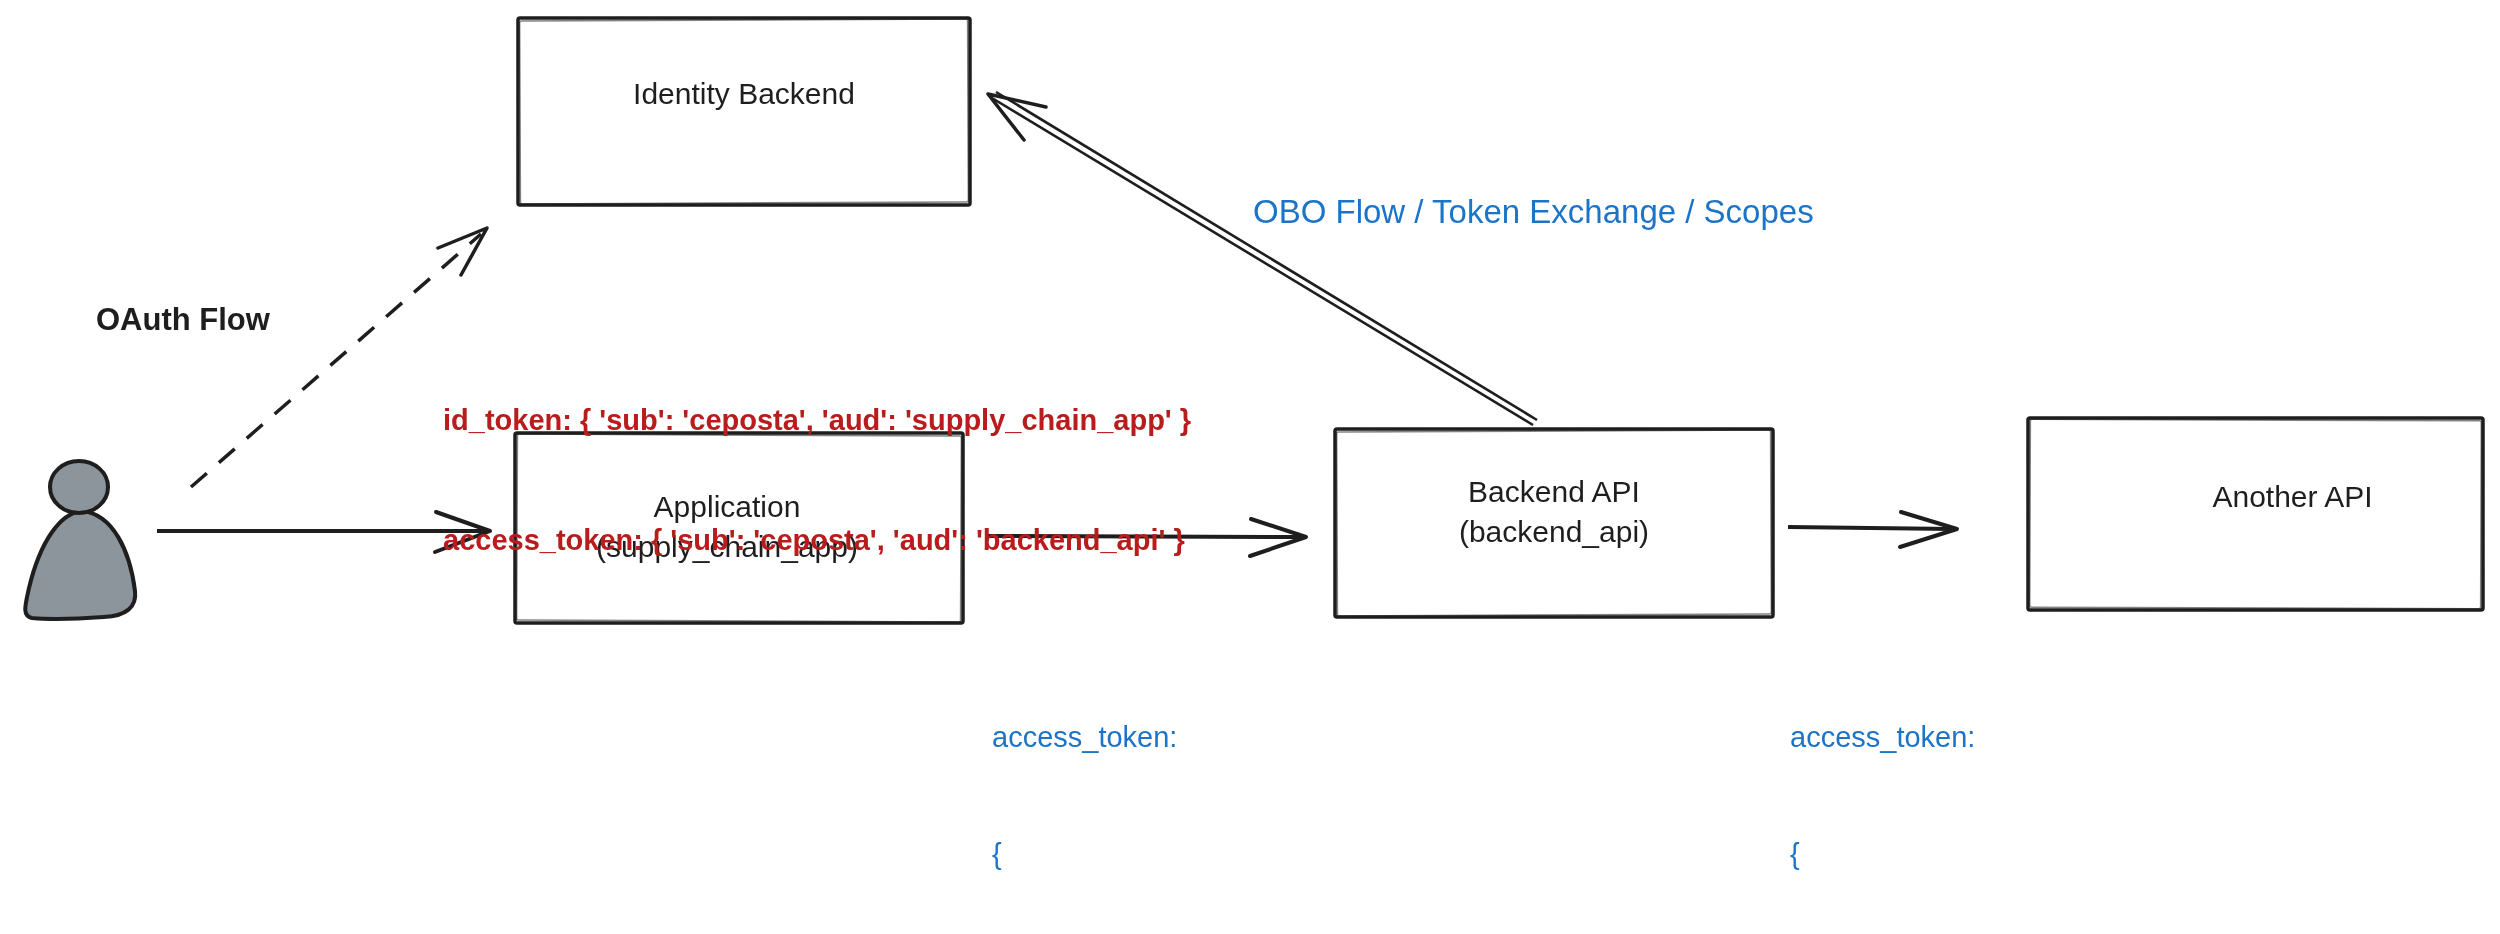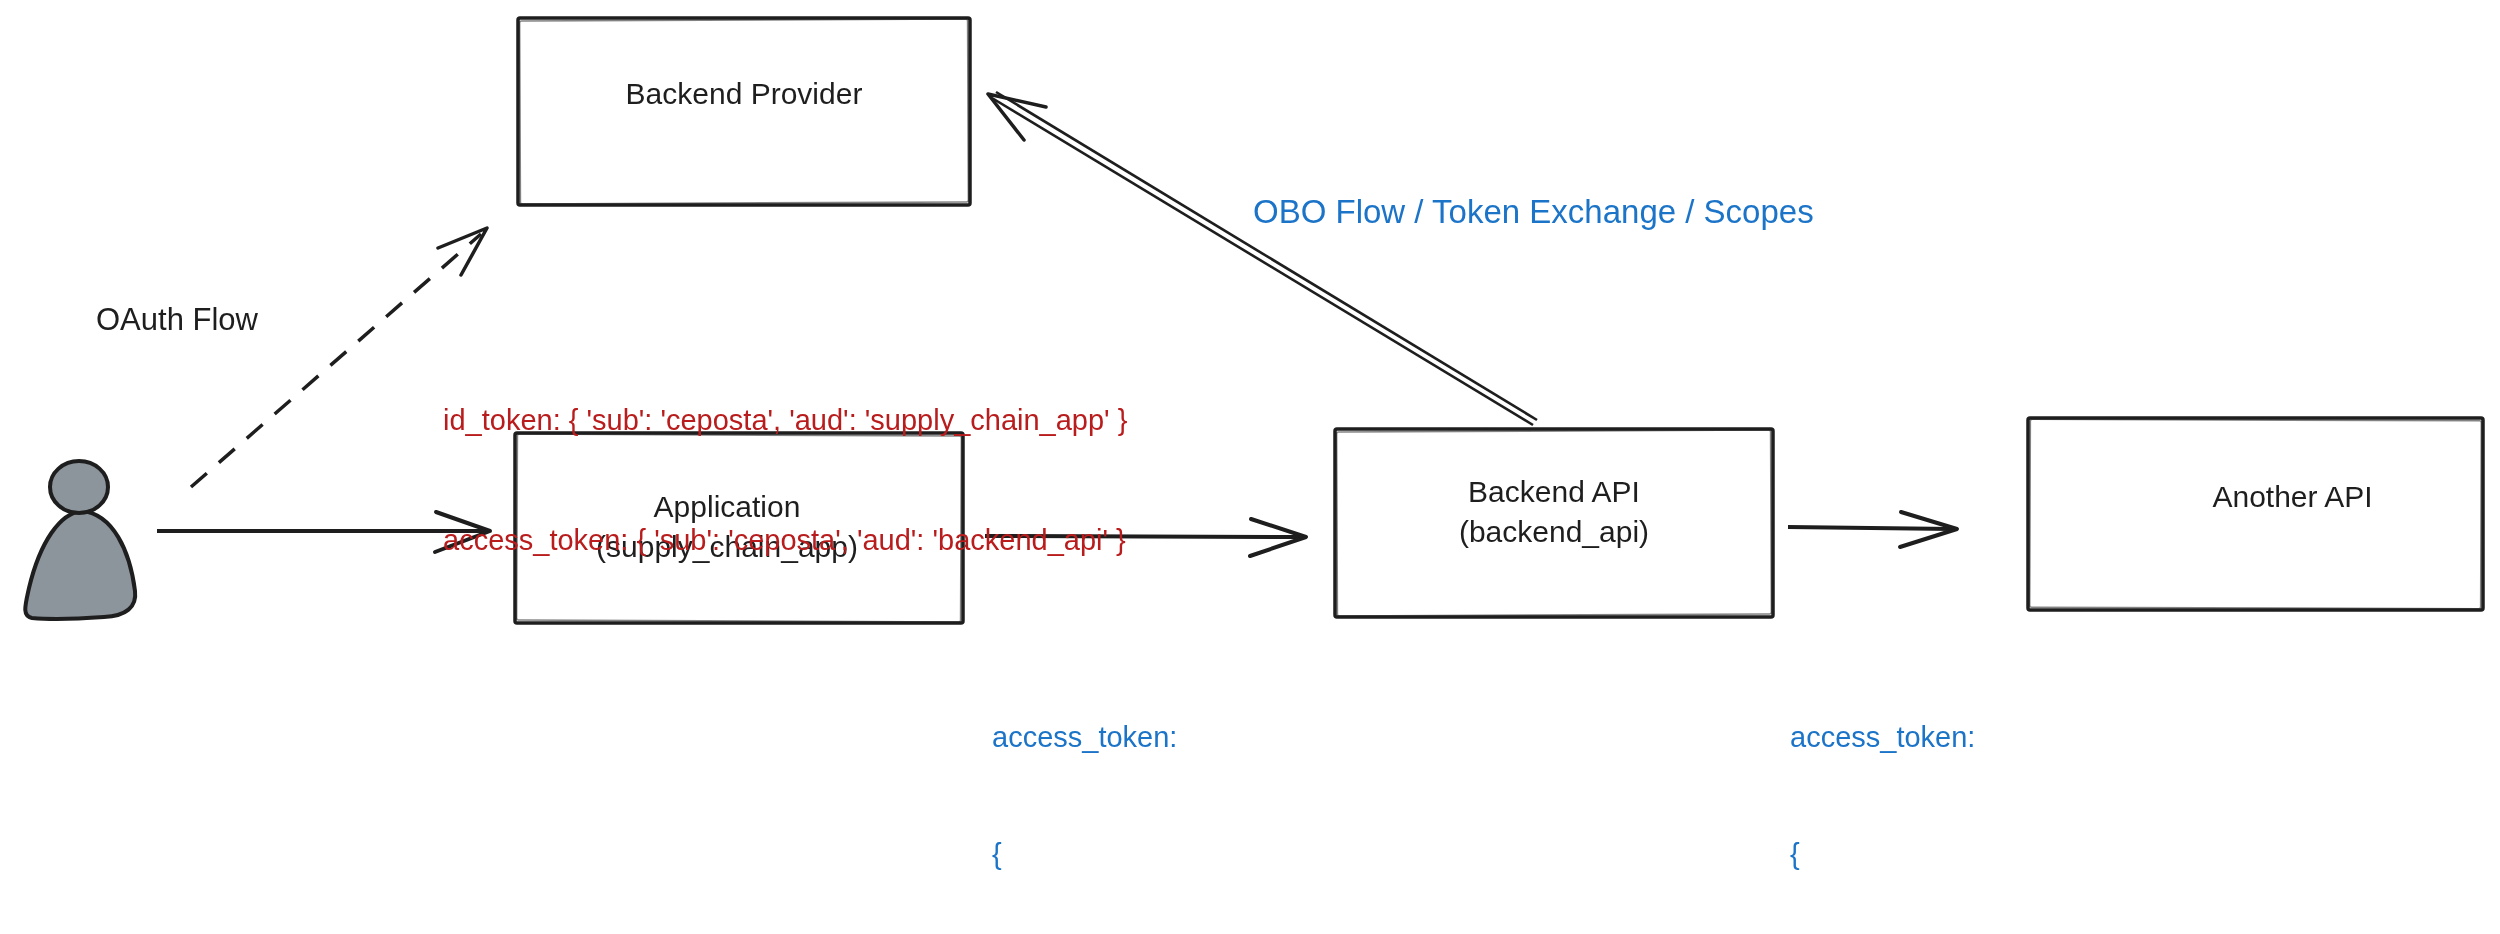--- a/index.html
+++ b/index.html
@@ -5,21 +5,21 @@
   html,body{margin:0;padding:0;background:#ffffff;}
   .canvas{
     position:relative;
     width:2500px;height:934px;
     background:#ffffff;
     font-family:"Liberation Sans","DejaVu Sans",sans-serif;
     color:#1e1e1e;
     overflow:hidden;
   }
   svg.layer{position:absolute;left:0;top:0;width:2500px;height:934px;}
-  .abs{position:absolute;white-space:pre;}
+  .abs{position:absolute;white-space:pre;font-weight:bold;}
   .node-label{
     position:absolute;text-align:center;
     font-size:30px;line-height:40px;color:#1e1e1e;
   }
   .lbl-idp{left:518px;top:74px;width:452px;}
   .lbl-app{left:515px;top:487px;width:424px;}
   .lbl-backend{left:1335px;top:472px;width:438px;}
   .lbl-another{left:2028px;top:477px;width:455px;padding-left:37px;}
   .lbl-oauth{left:96px;top:303px;font-size:31px;line-height:34px;color:#1e1e1e;}
   .black-tokens{left:443px;top:320px;font-size:29px;line-height:40px;color:#b91c1c;}
@@ -80,21 +80,21 @@
     </g>
 
     <g stroke="#1e1e1e" fill="none">
       <line x1="992" y1="98" x2="1533" y2="425" stroke-width="2.6"></line>
       <line x1="996" y1="92" x2="1537" y2="420" stroke-width="2.6"></line>
       <polyline points="1024,140 988,94 1046,107" stroke-width="3.5" stroke-linecap="round" stroke-linejoin="round"></polyline>
     </g>
   </svg>
 
   <div class="node-label lbl-idp">
-    <div>Backend Provider</div>
+    <div>Identity Backend</div>
   </div>
 
   <div class="node-label lbl-app">
     <div>Application</div>
     <div>(supply_chain_app)</div>
   </div>
 
   <div class="node-label lbl-backend">
     <div>Backend API</div>
     <div>(backend_api)</div>

